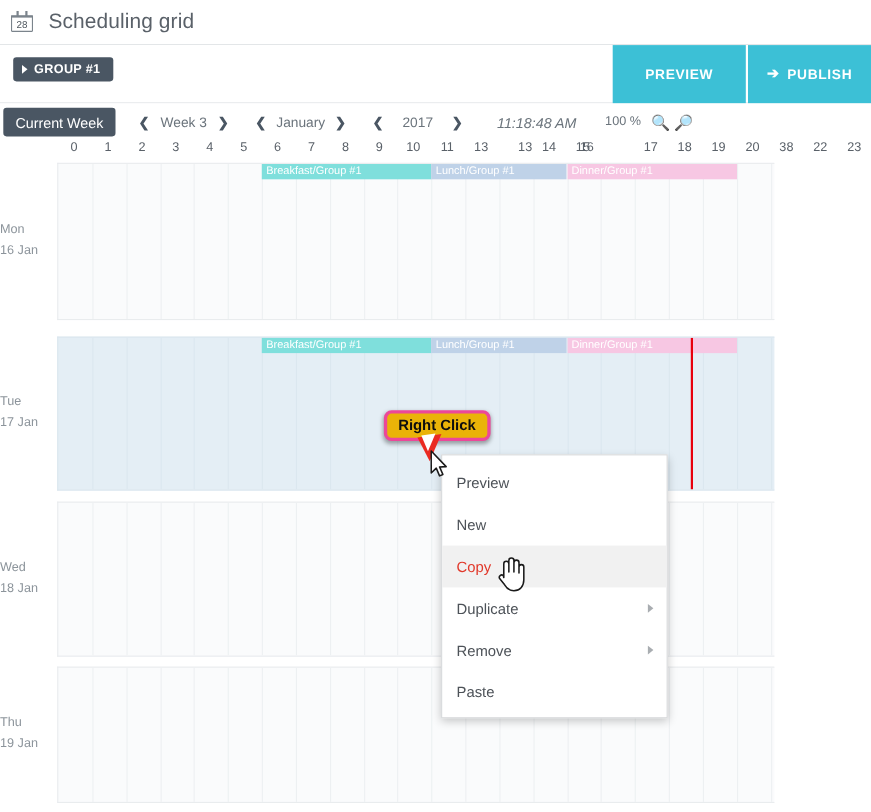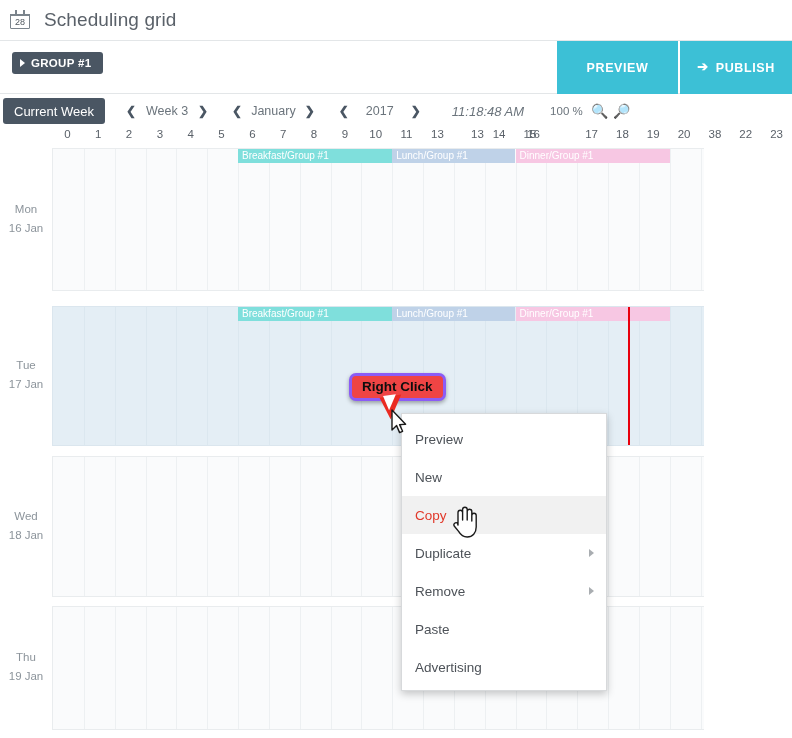--- a/index.html
+++ b/index.html
@@ -225,21 +225,20 @@
   }
   .day-row {
     position: absolute;
     left: 0;
     width: 792px;
   }
   .day-label {
     position: absolute;
     left: 0;
     width: 52px;
-    text-align: center;
     font-size: 11.5px;
     color: #8c949b;
     line-height: 19px;
   }
   .day-label .dow { display: block; }
   .day-label .dnum { display: block; }
   .lane {
     position: absolute;
     left: 52px;
     width: 652px;
@@ -321,22 +320,22 @@
   }
 
   
   .callout {
     position: absolute;
     left: 349px;
     top: 373px;
     z-index: 60;
   }
   .callout .bubble {
-    background: #ef4444;
-    border: 3px solid #8b5cf6;
+    background: #eab308;
+    border: 3px solid #ec4899;
     border-radius: 7px;
     padding: 3px 10px 4px 10px;
     font-size: 13.5px;
     font-weight: bold;
     color: #0e0e0e;
     box-shadow: 0 2px 4px rgba(0,0,0,.35);
   }
   .callout .tail {
     position: absolute;
     left: 32px;
@@ -608,23 +607,20 @@
       <span>Duplicate</span>
       <span class="submenu-arrow"></span>
     </div>
     <div class="ctxitem">
       <span>Remove</span>
       <span class="submenu-arrow"></span>
     </div>
     <div class="ctxitem">
       <span>Paste</span>
     </div>
-    <div class="ctxitem">
-      <span>Advertising</span>
-    </div>
   </div>
 
 <div class="callout">
   <div class="tail"></div>
   <div class="tail-inner"></div>
   <div class="bubble">Right Click</div>
 </div>
 
 <div class="cursor-arrow">
   <svg width="18" height="26" viewBox="0 0 18 26">

